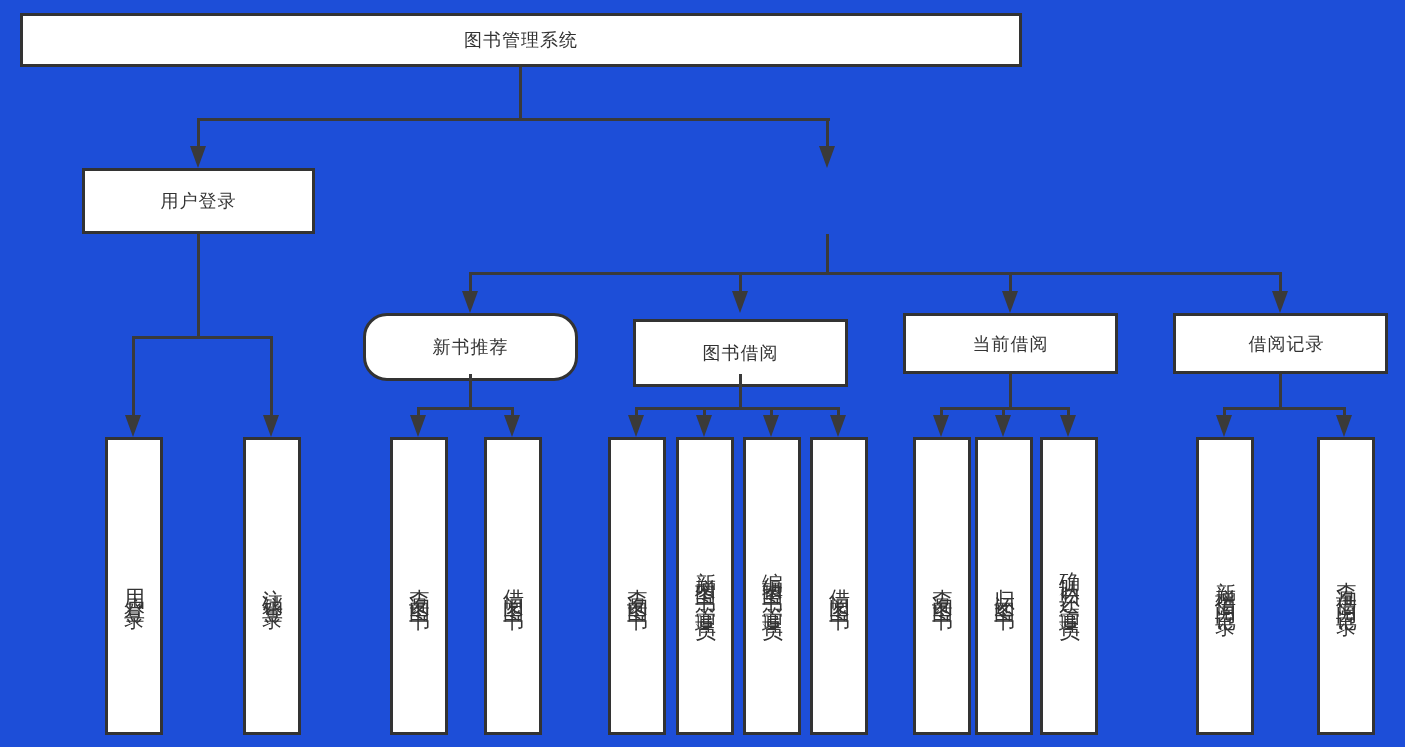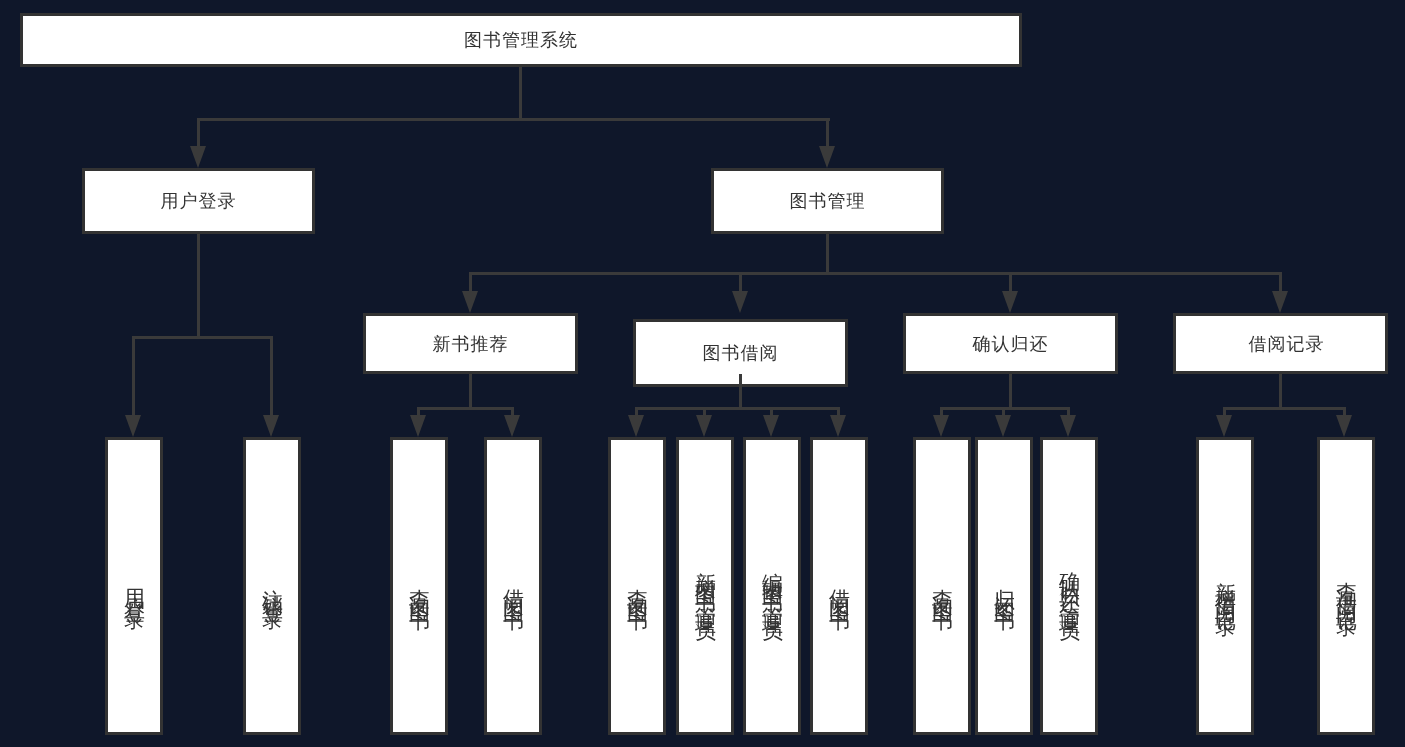--- a/index.html
+++ b/index.html
@@ -1,19 +1,19 @@
 <!DOCTYPE html>
 <html><head>
 <meta charset="utf-8">
 <style>
   html,body{margin:0;padding:0;background:#fff;}
   #canvas{
     position:relative;
     width:1405px;height:747px;
-    background:#0f172a;
+    background:#1d4ed8;
     font-family:"DejaVu Sans","Liberation Sans",sans-serif;
     overflow:hidden;
   }
   .node{
     position:absolute;
     box-sizing:border-box;
     border:3px solid #333333;
     background:#ffffff;
     display:flex;align-items:center;justify-content:center;
     color:#333333;
@@ -50,32 +50,29 @@
 
 <div id="canvas">
 
   <div class="node hnode" style="left:20px;top:13px;width:1002px;height:54px;">
     <span>图书管理系统</span>
   </div>
 
   <div class="node hnode" style="left:82px;top:168px;width:233px;height:66px;">
     <span>用户登录</span>
   </div>
-  <div class="node hnode" style="left:711px;top:168px;width:233px;height:66px;">
-    <span>图书管理</span>
-  </div>
 
-  <div class="node hnode" style="left:363px;top:313px;width:215px;height:61px;">
+  <div class="node hnode" style="left:363px;top:313px;width:215px;height:68px;border-radius:24px;">
     <span>新书推荐</span>
   </div>
   <div class="node hnode" style="left:633px;top:319px;width:215px;height:68px;">
     <span>图书借阅</span>
   </div>
   <div class="node hnode" style="left:903px;top:313px;width:215px;height:61px;">
-    <span>确认归还</span>
+    <span>当前借阅</span>
   </div>
   <div class="node hnode" style="left:1173px;top:313px;width:215px;height:61px;padding-left:12px;">
     <span>借阅记录</span>
   </div>
 
   <div class="node leaf" style="left:105px;">
     <span class="vtext">用户登录</span>
   </div>
   <div class="node leaf" style="left:243px;">
     <span class="vtext">注销登录</span>

